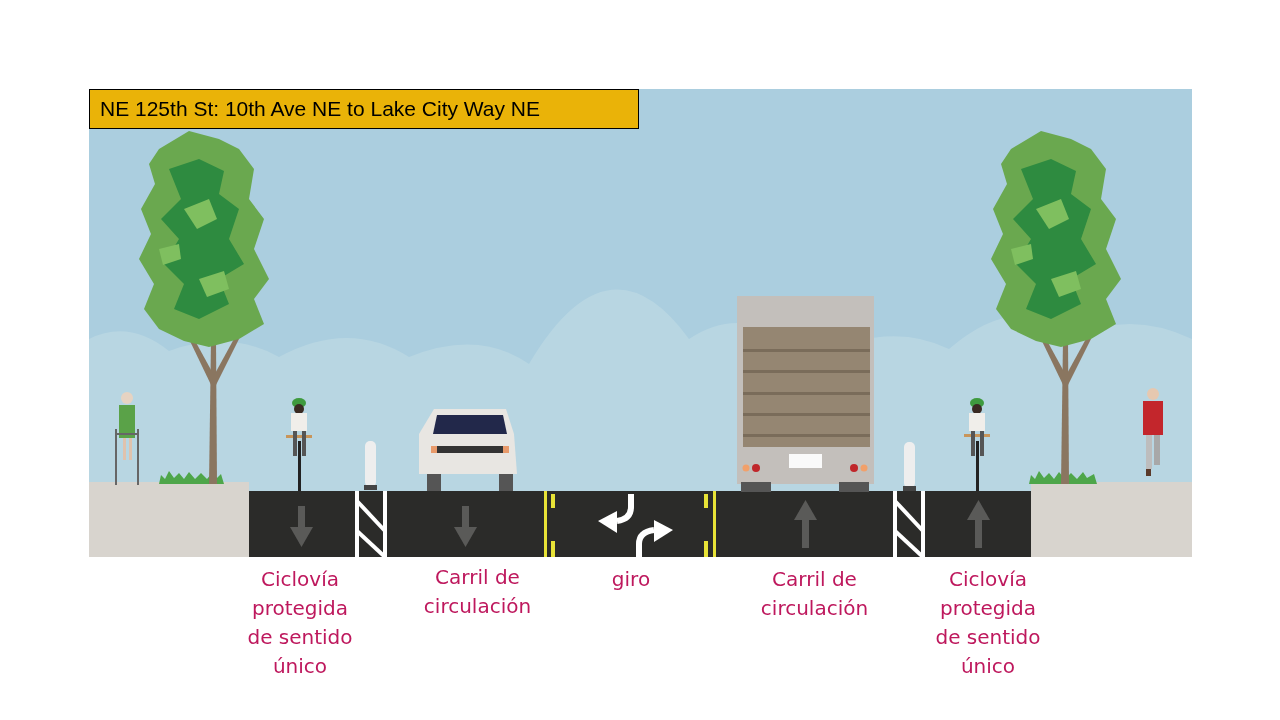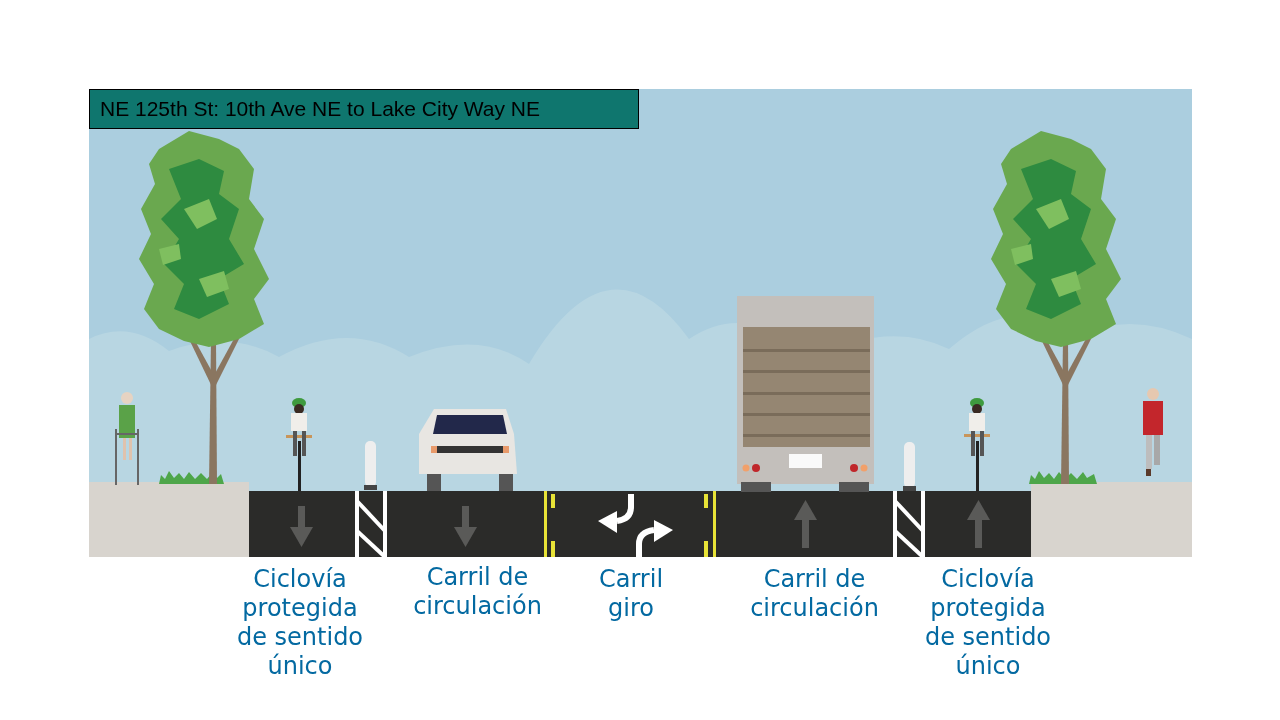--- a/index.html
+++ b/index.html
@@ -1,20 +1,20 @@
 <!DOCTYPE html>
 <html><head>
 <meta charset="utf-8">
 <style>
   html, body { margin:0; padding:0; }
   body { width:1280px; height:720px; background:#ffffff; position:relative; overflow:hidden; font-family:"DejaVu Sans", sans-serif; }
   .scene { position:absolute; left:89px; top:89px; width:1103px; height:468px; background:#abcedf; overflow:hidden; }
-  .title-box { position:absolute; left:89px; top:89px; width:550px; height:40px; background:#0f766e; border:1.5px solid #000; box-sizing:border-box; z-index:5; }
+  .title-box { position:absolute; left:89px; top:89px; width:550px; height:40px; background:#eab308; border:1.5px solid #000; box-sizing:border-box; z-index:5; }
   .title-box span { position:absolute; left:10px; top:7px; font-family:"Liberation Sans", sans-serif; font-size:21px; color:#000; white-space:nowrap; }
-  .label { position:absolute; top:565px; color:#0369a1; font-family:"DejaVu Sans", sans-serif; font-size:24px; line-height:29px; text-align:center; }
+  .label { position:absolute; top:565px; color:#be185d; font-family:"DejaVu Sans", sans-serif; font-size:20px; line-height:29px; text-align:center; }
   .label span { display:block; white-space:nowrap; }
   svg { display:block; }
 </style>
 </head>
 <body>
 
 <div class="title-box">
   <span>NE 125th St: 10th Ave NE to Lake City Way NE</span>
 </div>
 
@@ -194,21 +194,20 @@
   <span>Ciclovía</span>
   <span>protegida</span>
   <span>de sentido</span>
   <span>único</span>
 </div>
 <div class="label" style="left:400px; width:155px; top:563px;">
   <span>Carril de</span>
   <span>circulación</span>
 </div>
 <div class="label" style="left:566px; width:130px;">
-  <span>Carril</span>
   <span>giro</span>
 </div>
 <div class="label" style="left:737px; width:155px;">
   <span>Carril de</span>
   <span>circulación</span>
 </div>
 <div class="label" style="left:923px; width:130px;">
   <span>Ciclovía</span>
   <span>protegida</span>
   <span>de sentido</span>

